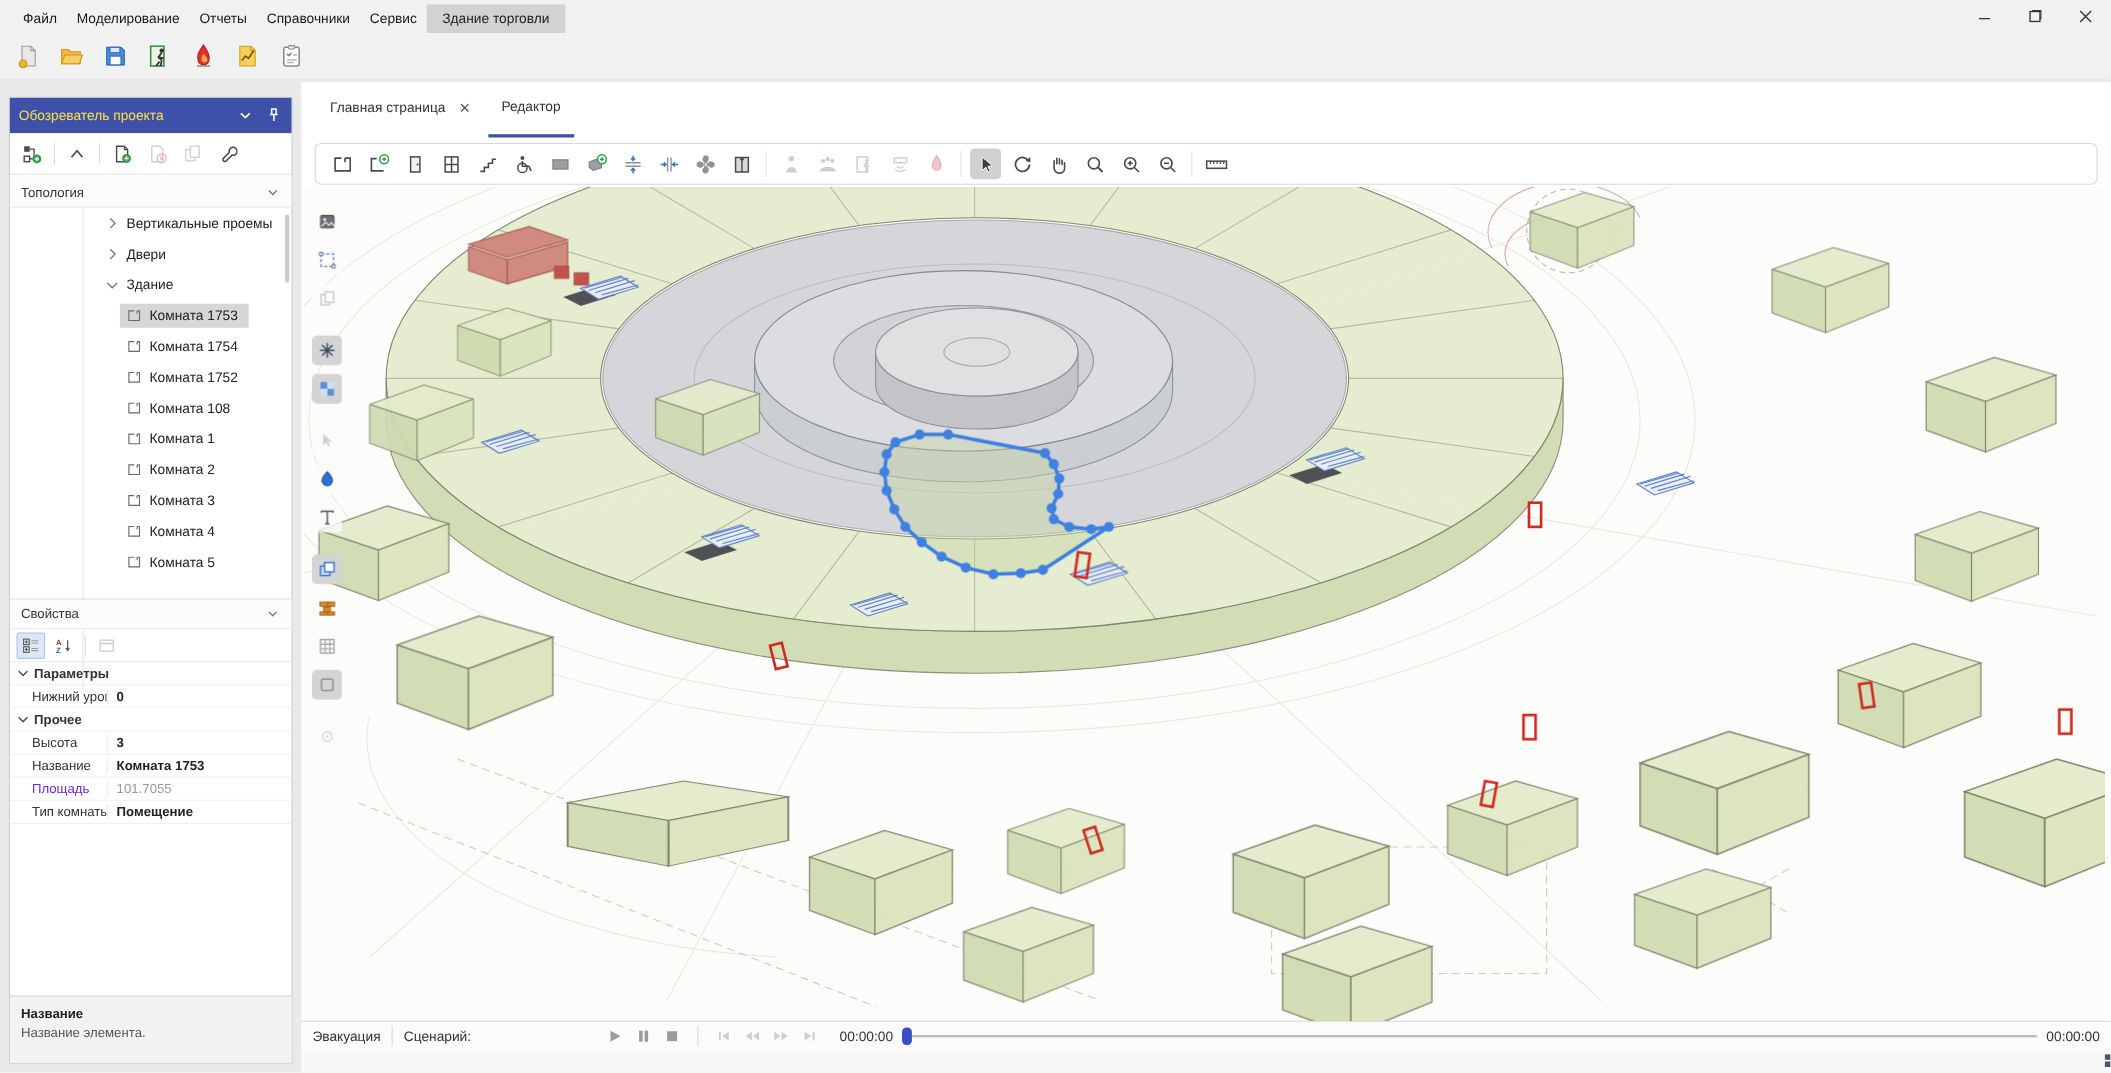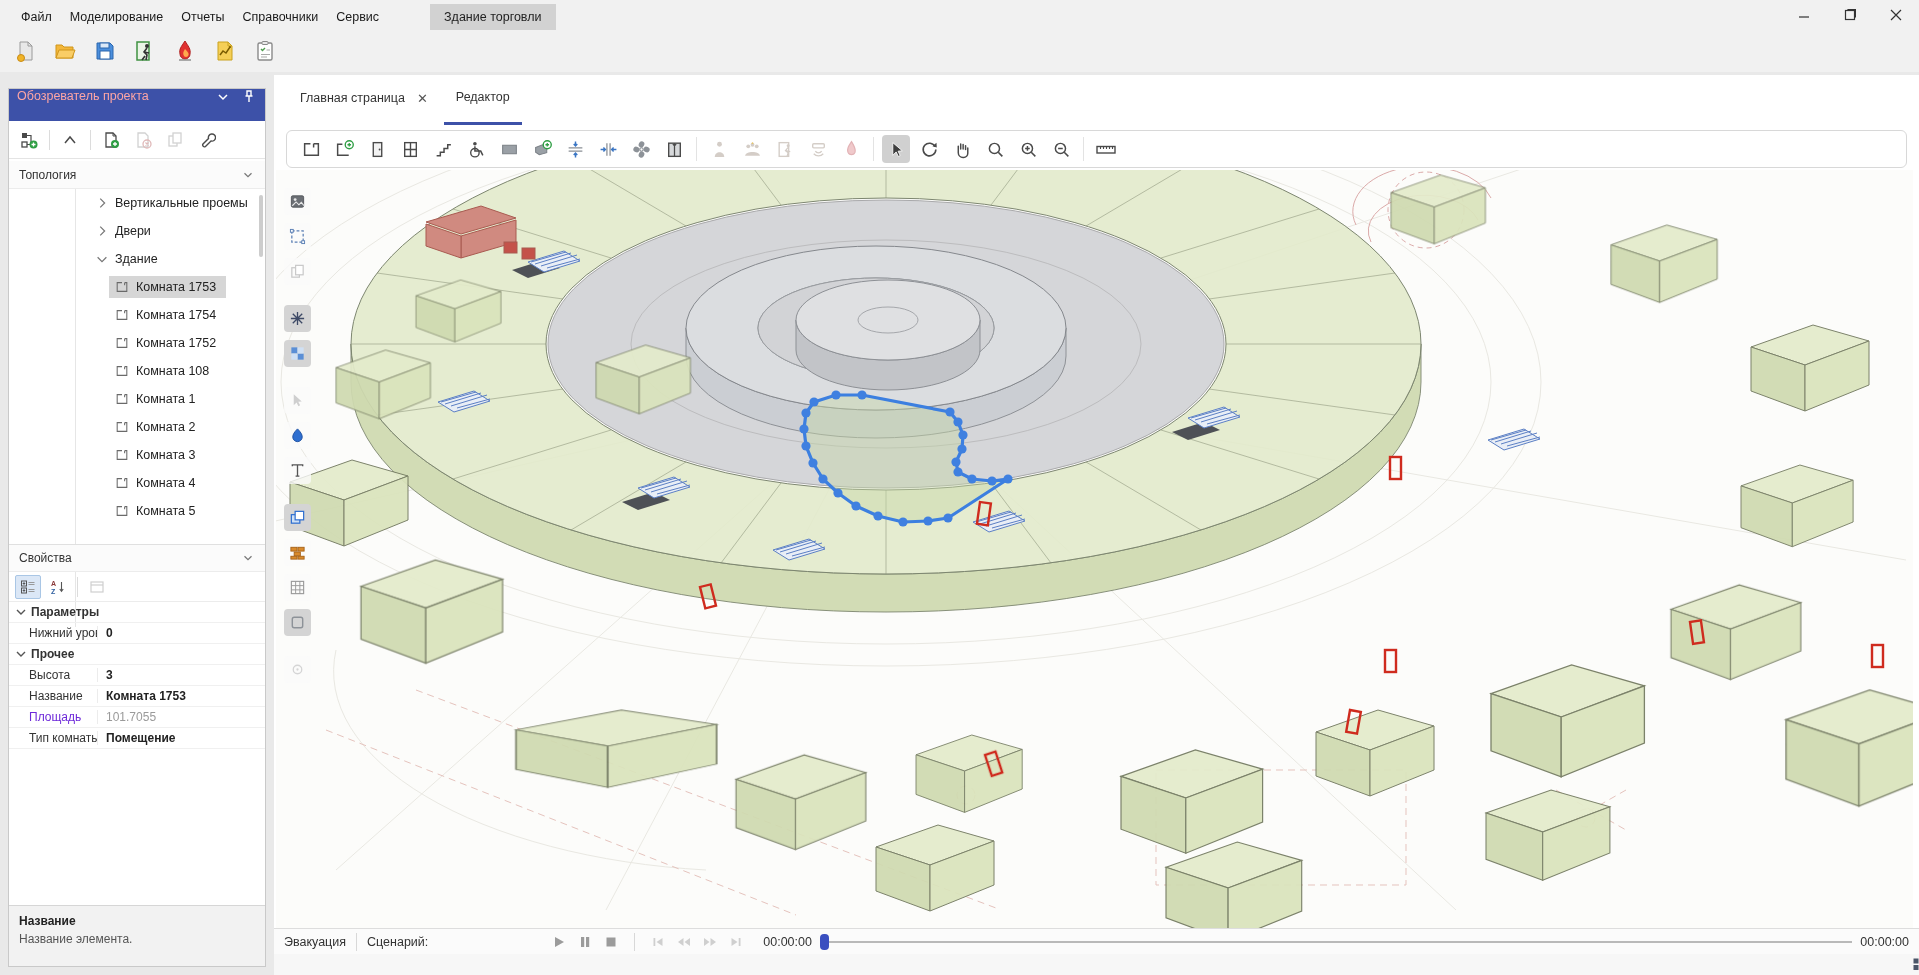--- a/index.html
+++ b/index.html
@@ -4,31 +4,31 @@
 <style>
   *{box-sizing:border-box;margin:0;padding:0}
   html,body{width:1919px;height:975px;overflow:hidden}
   body{font-family:"Liberation Sans",sans-serif;font-size:12px;color:#222;background:#e9e9e9;position:relative}
   .abs{position:absolute}
   svg{display:block}
 
   
   #menubar{left:0;top:0;width:1919px;height:30px;background:#f1f1f1;display:flex;align-items:flex-end;padding-left:12px}
   .menu-item{padding:6px 9px;font-size:12.5px;color:#1a1a1a}
-  #project-btn{margin-left:42px;background:#d2d2d2;padding:6px 14px;font-size:12.5px}
+  #project-btn{background:#d2d2d2;padding:6px 14px;font-size:12.5px}
   #win-controls{position:absolute;right:0;top:0;display:flex}
   .winbtn{width:46px;height:30px;display:flex;align-items:center;justify-content:center;color:#333}
 
   
   #quickbar{left:0;top:30px;width:1919px;height:42px;background:#f1f1f1;display:flex;align-items:center;padding-left:10px;gap:10px}
   .qbtn{width:30px;height:30px;display:flex;align-items:center;justify-content:center;border-radius:4px}
 
   
   #left-panel{left:8px;top:88px;width:258px;height:879px;background:#fff;border:1px solid #c9c9c9}
-  #explorer-header{left:0;top:0;width:100%;height:32px;background:#3d51a8;color:#fca5a5;display:flex;align-items:flex-start;padding:0 8px}
+  #explorer-header{left:0;top:0;width:100%;height:32px;background:#3d51a8;color:#fde047;display:flex;align-items:center;padding:0 8px}
   #explorer-header .ttl{flex:1;font-size:12.5px}
   #explorer-toolbar{left:0;top:32px;width:100%;height:38px;display:flex;align-items:center;padding:0 6px;gap:4px;border-bottom:1px solid #e4e4e4}
   .xbtn{width:28px;height:28px;display:flex;align-items:center;justify-content:center;border-radius:3px}
   .vsep{width:1px;height:20px;background:#dcdcdc;margin:0 2px}
   .sec-header{width:100%;height:28px;display:flex;align-items:center;padding:0 10px;color:#333;border-bottom:1px solid #ececec;background:#fbfbfb}
   .sec-header .ttl{flex:1}
   #topology-header{left:0;top:72px}
   #tree{left:0;top:100px;width:256px;height:438px;overflow:hidden}
   .trow{height:28px;display:flex;align-items:center;color:#222;font-size:12.5px;position:relative}
   .trow .chev{width:14px;height:14px;margin-right:6px;flex:none}

